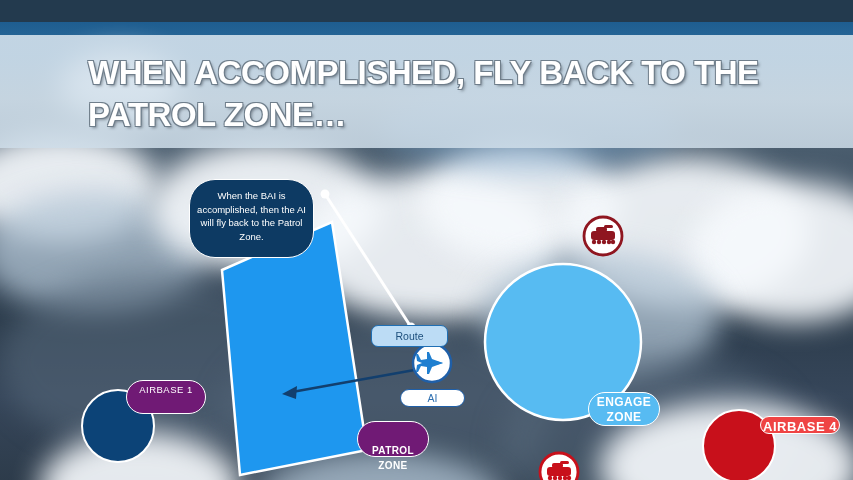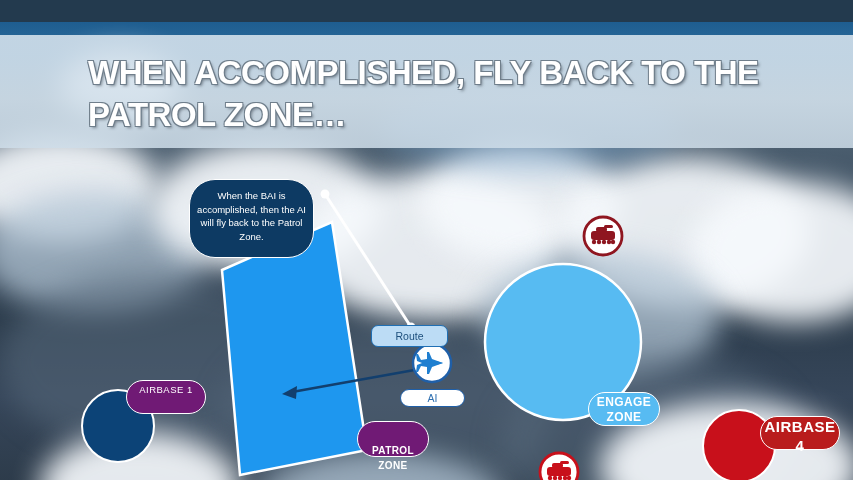--- a/index.html
+++ b/index.html
@@ -71,23 +71,23 @@
     background:#57bbf2;border:1.5px solid #ffffff;
     color:#ffffff;font-size:12px;font-weight:bold;line-height:15px;
     padding-top:2px;letter-spacing:0.4px;
   }
   .lbl-ab1{
     left:126px;top:358px;width:80px;height:34px;
     background:#701a75;border:1.5px solid #ffffff;
     color:#ffffff;font-size:9.5px;font-weight:normal;line-height:17px;letter-spacing:0.5px;
   }
   .lbl-ab4{
-    left:760px;top:394px;width:80px;height:34px;
-    background:#b91c1c;border:1.5px solid #ffffff;
-    color:#ffffff;font-size:15px;font-weight:bold;line-height:19px;letter-spacing:0.5px;
+    left:760px;top:394px;width:80px;height:18px;
+    background:#ef4444;border:1.5px solid #ffffff;
+    color:#ffffff;font-size:13px;font-weight:bold;line-height:19px;letter-spacing:0.5px;
   }
 </style>
 </head>
 <body>
 
 <div id="slide">
 
   <div class="sky">
     <div class="cl w" style="left:-40px;top:110px;width:200px;height:110px;"></div>
     <div class="cl g" style="left:-20px;top:170px;width:230px;height:120px;"></div>

